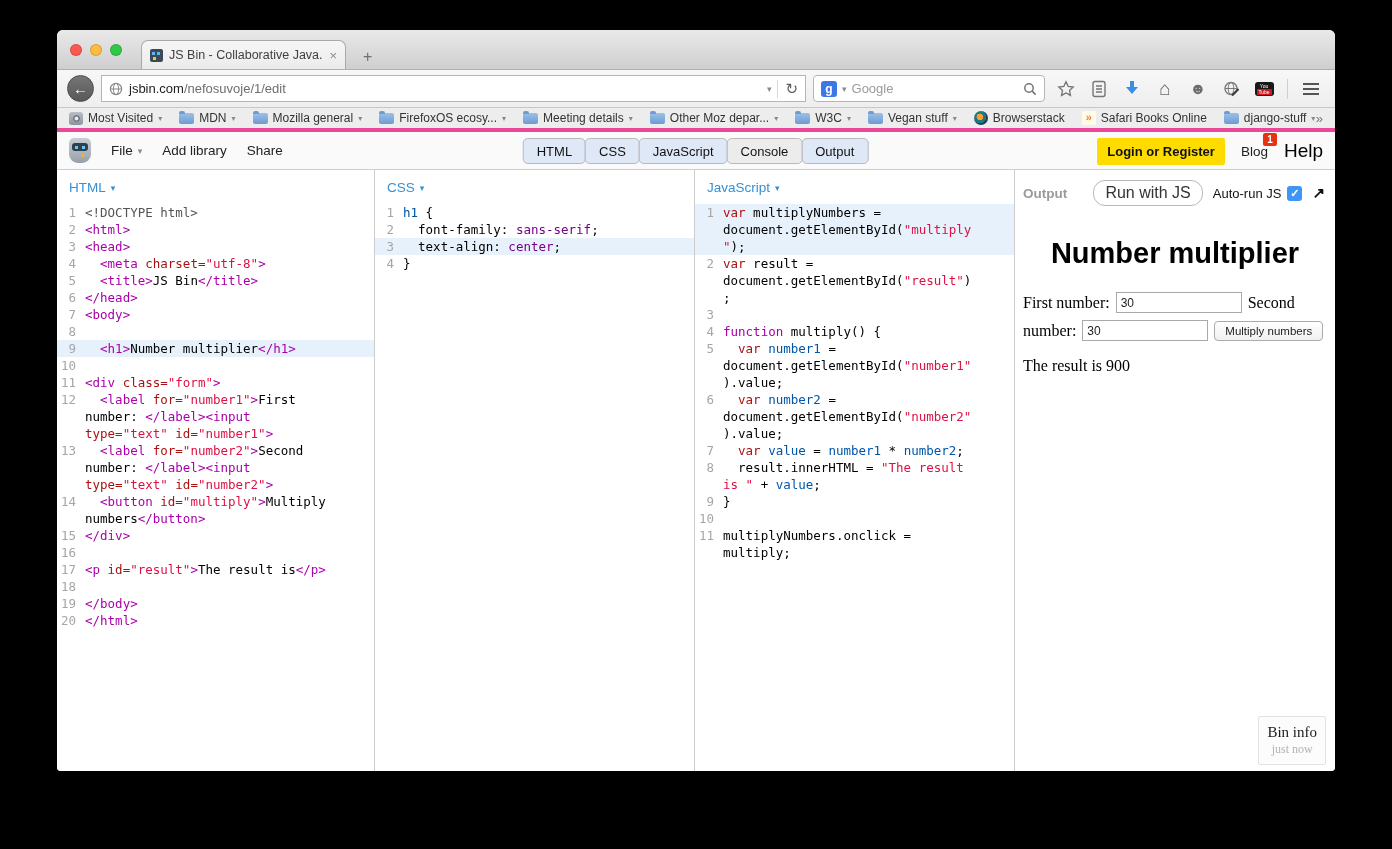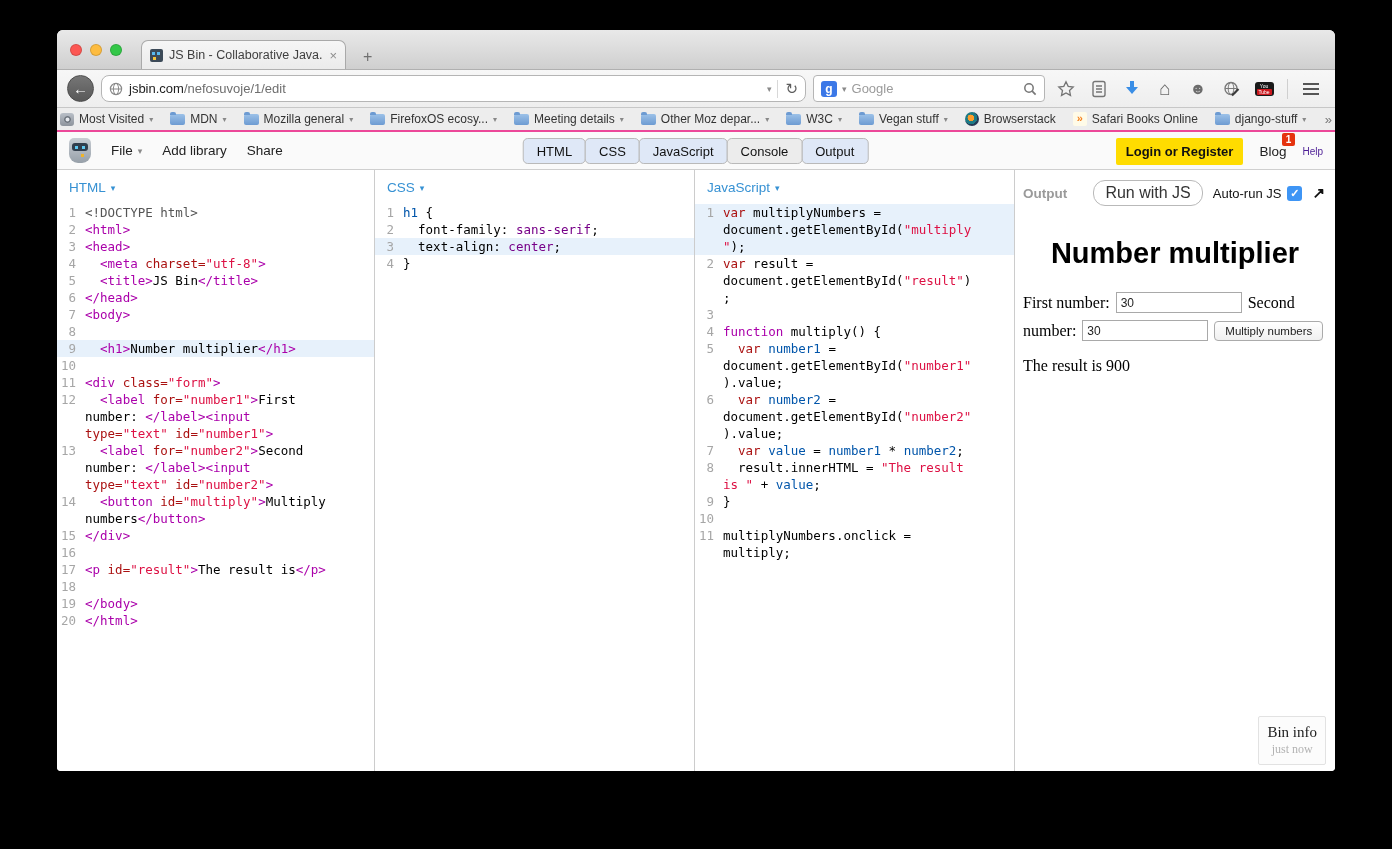--- a/index.html
+++ b/index.html
@@ -23,21 +23,21 @@
   .favicon::before { content:""; position:absolute; left:2px; top:3px; width:3px; height:3px;
     background:#58b9f0; box-shadow:5px 0 0 #58b9f0; }
   .favicon::after { content:""; position:absolute; left:3px; bottom:2px; width:3px; height:3px; background:#f5c53a; }
   .newtab { position:absolute; left:300px; bottom:3px; font-size:16px; color:#6f6f6f; padding:0 6px; }
 
   
   .navbar { height:38px; background:linear-gradient(#f7f7f7,#eeeeee); border-bottom:1px solid #c7c7c7;
     display:flex; align-items:center; padding:0 10px; gap:7px; }
   .back-btn { width:27px; height:27px; border-radius:50%; background:linear-gradient(#767676,#585858);
     border:1px solid #4c4c4c; color:#fff; font-size:15px; display:flex; align-items:center; justify-content:center; flex:none; }
-  .urlbar { flex:1; height:27px; background:#fff; border:1px solid #b5b5b5; border-radius:8px;
+  .urlbar { flex:1; height:27px; background:#fff; border:1px solid #b5b5b5; border-radius:0;
     display:flex; align-items:center; padding:0 7px; gap:6px; }
   .url-text { font-size:13px; color:#222; flex:1; }
   .url-text .path { color:#6e6e6e; }
   .mini-caret { font-size:9px; color:#8a8a8a; }
   .reload { font-size:15px; color:#5e5e5e; border-left:1px solid #d8d8d8; padding-left:7px; }
   .searchbar { width:232px; height:27px; background:#fff; border:1px solid #b5b5b5; border-radius:4px;
     display:flex; align-items:center; padding:0 7px; gap:5px; flex:none; }
   .glogo { width:16px; height:16px; border-radius:3px; background:#3b78e7; color:#fff; font-weight:bold;
     font-size:12px; display:flex; align-items:center; justify-content:center; flex:none; }
   .search-ph { font-size:13px; color:#9b9b9b; flex:1; }
@@ -46,22 +46,22 @@
   .home-glyph { font-size:19px; }
   .chat-glyph { font-size:16px; }
   .yt { width:19px; height:14px; background:#191919; border-radius:3px; color:#fff;
     font-size:5px; line-height:6px; text-align:center; padding-top:1px; }
   .yt .t2 { color:#fff; background:#cc181e; display:block; border-radius:1px; margin:0 2px; }
   .menu-bars { width:16px; height:12px; border-top:2px solid #555; border-bottom:2px solid #555; position:relative; }
   .menu-bars::after { content:""; position:absolute; left:0; top:3px; width:16px; height:2px; background:#555; }
   .vsep { width:1px; height:20px; background:#cfcfcf; }
 
   
-  .bookmarks { height:24px; background:#ededed; border-bottom:2px solid #ec4899;
-    display:flex; align-items:center; padding:0 3px; }
+  .bookmarks { height:24px; background:#ededed; border-bottom:4px solid #ec4899;
+    display:flex; align-items:center; padding:0 12px; }
   .bm-item { display:flex; align-items:center; gap:5px; font-size:12px; color:#333; white-space:nowrap; }
   .bm-caret { font-size:8px; color:#888; }
   .folder-icon { width:15px; height:11px; background:linear-gradient(#9cc1e8,#6d9bd2); border-radius:2px;
     position:relative; flex:none; }
   .folder-icon::before { content:""; position:absolute; left:0; top:-2px; width:6px; height:3px;
     background:#6d9bd2; border-radius:2px 2px 0 0; }
   .most-visited-icon { width:14px; height:13px; background:linear-gradient(#b9bfc7,#8d939c); border-radius:3px;
     position:relative; flex:none; }
   .most-visited-icon::after { content:""; position:absolute; left:3.5px; top:3px; width:7px; height:7px;
     border-radius:50%; background:#e6e9ee; box-shadow:inset 0 0 0 1.5px #6c737c; }
@@ -83,21 +83,21 @@
   .menu-label { font-size:13.5px; color:#222; display:flex; align-items:center; gap:5px; }
   .views { position:absolute; left:50%; top:6px; transform:translateX(-50%); display:flex; }
   .view-btn { height:26px; padding:0 13px; font-size:13px; color:#111; display:flex; align-items:center;
     border:1px solid #b9b9b9; margin-left:-1px; border-radius:5px; background:#ececec; }
   .view-btn.active { background:#dfe8f7; }
   .toolbar-right { position:absolute; right:12px; top:0; height:38px; display:flex; align-items:center; gap:16px; }
   .login-btn { background:#ffdc00; font-size:13px; font-weight:bold; color:#111; padding:6px 10px; border-radius:2px; }
   .blog { position:relative; font-size:13.5px; color:#222; }
   .blog-badge { position:absolute; right:-9px; top:-11px; background:#e5330f; color:#fff; font-size:10px;
     font-weight:bold; padding:1px 4px; border-radius:2px; }
-  .help { font-size:10px; color:#4c1d95; }
+  .help { font-size:19px; color:#000000; }
 
   
   .editors { display:flex; height:601px; background:#fff; }
   .panel { height:100%; overflow:hidden; position:relative; }
   .panel.bordered { border-right:1px solid #ccc; }
   .p-html { width:318px; } .p-css { width:320px; } .p-js { width:320px; } .p-out { width:320px; }
   .panel-header { padding:10px 12px 7px; display:flex; align-items:center; gap:5px; }
   .panel-title { font-size:13.5px; color:var(--header-blue); }
   .panel-caret { font-size:9px; color:var(--header-blue); }
   .code { font-family:"DejaVu Sans Mono", monospace; font-size:12.5px; line-height:17px; padding-top:2px; }

